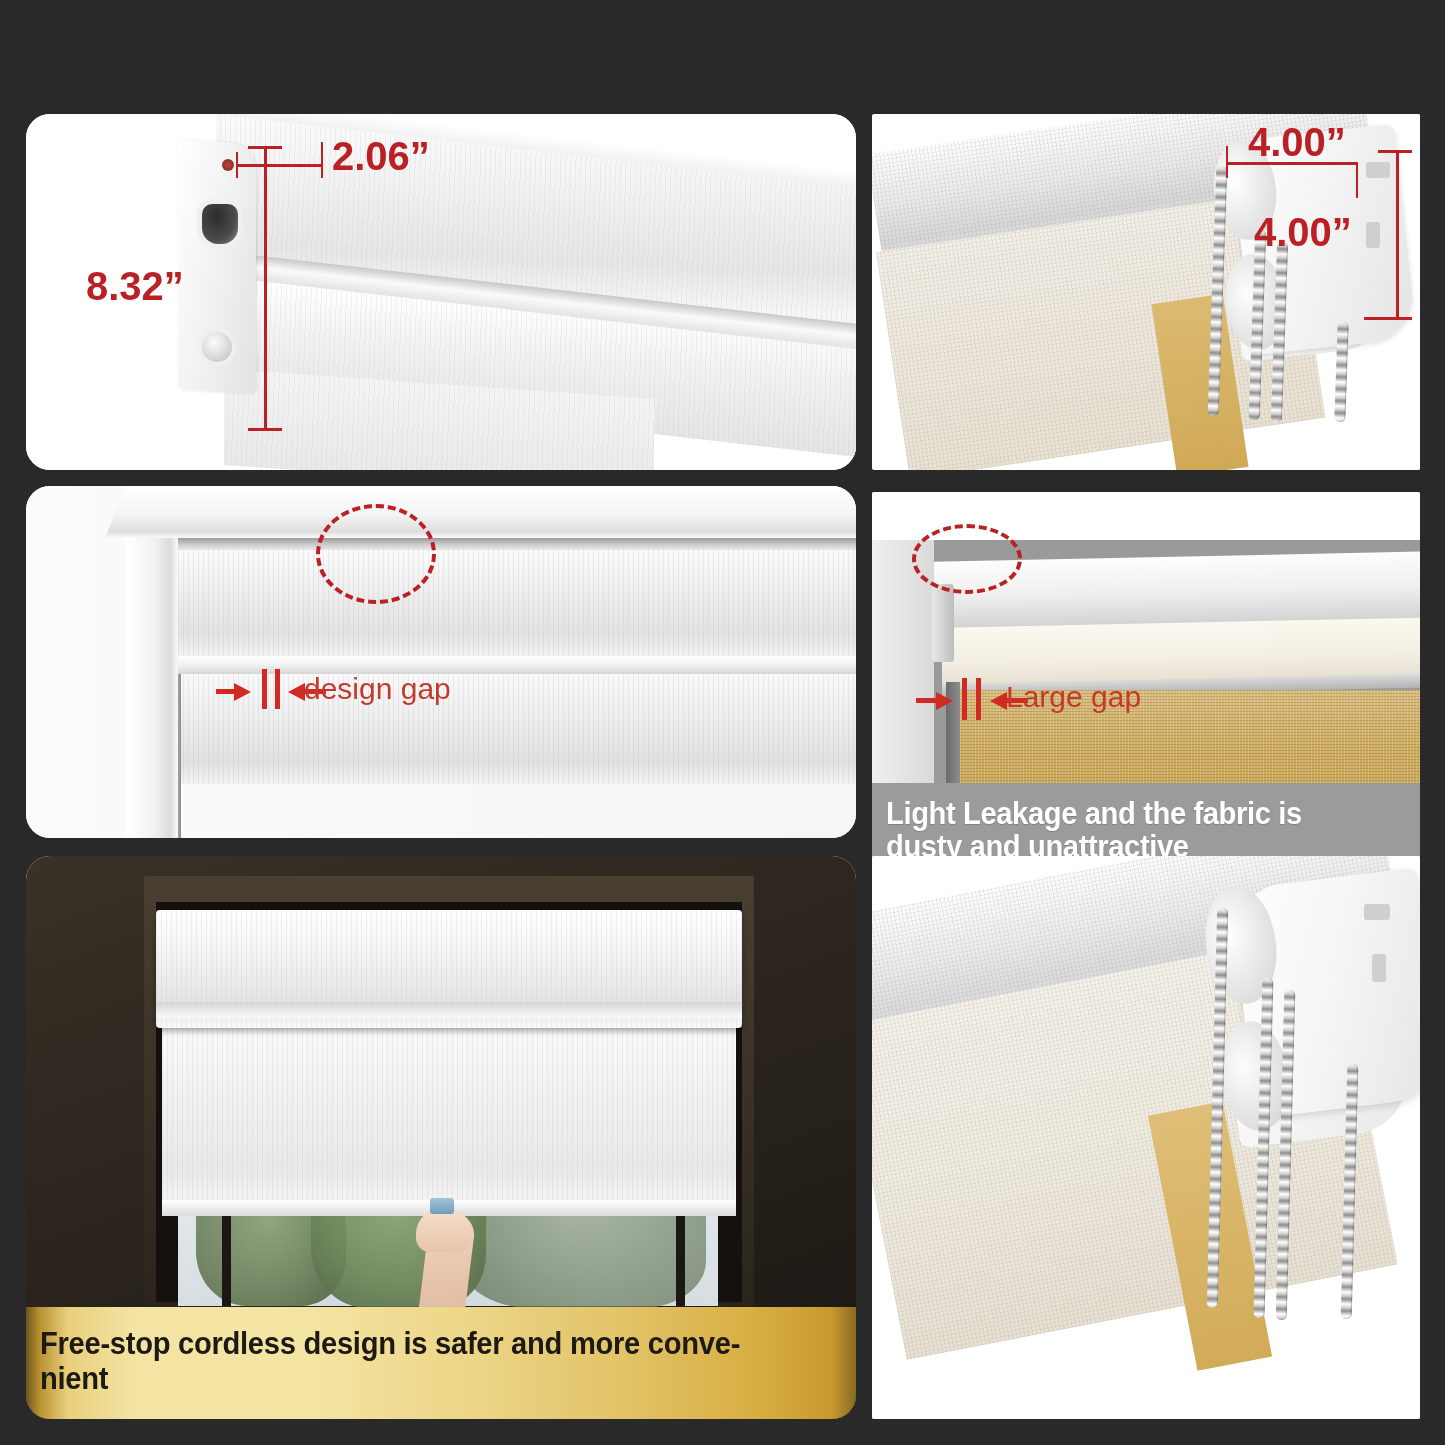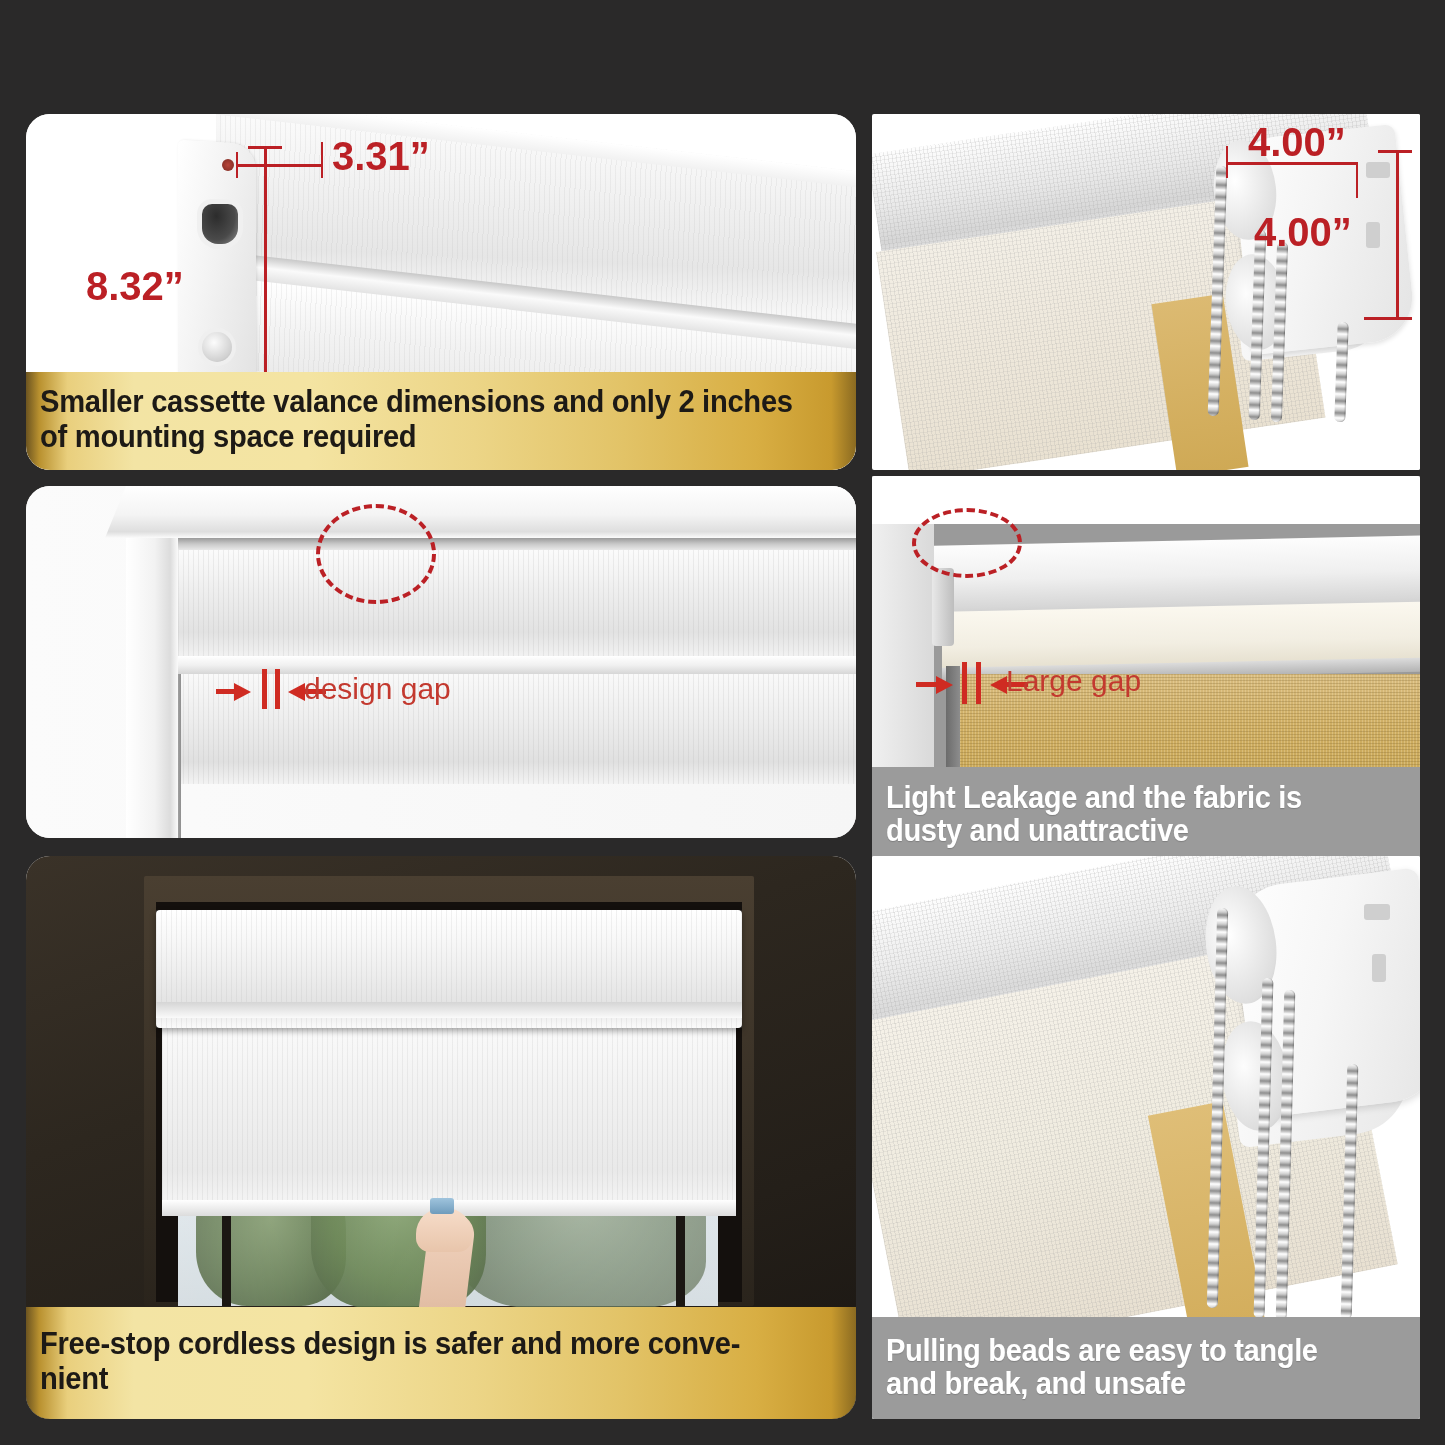--- a/index.html
+++ b/index.html
@@ -45,21 +45,21 @@
   
   .grid { position: absolute; left: 0; top: 0; width: 1445px; height: 1445px; }
 
   .panel { position: absolute; overflow: hidden; background: #fff; }
   .panel.left  { border-radius: 24px; }
   .panel.right { border-radius: 2px; }
 
   .p-tl { left: 26px;  top: 114px;  width: 830px; height: 356px; }
   .p-tr { left: 872px; top: 114px;  width: 548px; height: 356px; }
   .p-ml { left: 26px;  top: 486px;  width: 830px; height: 352px; }
-  .p-mr { left: 872px; top: 476px;  width: 548px; height: 387px; }
+  .p-mr { left: 872px; top: 492px;  width: 548px; height: 387px; }
   .p-bl { left: 26px;  top: 856px;  width: 830px; height: 563px; }
   .p-br { left: 872px; top: 856px;  width: 548px; height: 563px; }
 
   .photo { position: absolute; left: 0; top: 0; width: 100%; height: 100%; }
 
   
   .caption {
     position: absolute; left: 0; bottom: 0; width: 100%;
     display: flex; align-items: center;
     padding: 6px 14px 8px 14px;
@@ -399,31 +399,28 @@
           <div class="valance-streaks"></div>
         </div>
         <div class="valance-bracket"></div>
         <div class="bracket-slot"></div>
         <div class="bracket-screw"></div>
         <div class="bracket-screw2"></div>
 
         <div class="dim-red" style="left:210px; top:38px; width:2px; height:26px;"></div>
         <div class="dim-red" style="left:295px; top:28px; width:2px; height:36px;"></div>
         <div class="dim-red" style="left:210px; top:50px; width:87px; height:3px;"></div>
-        <div class="dim-label" style="left:306px; top:20px; font-size:40px;">3.31”</div>
+        <div class="dim-label" style="left:306px; top:20px; font-size:40px;">2.06”</div>
 
         <div class="dim-red" style="left:238px; top:32px; width:3px; height:285px;"></div>
         <div class="dim-red" style="left:222px; top:32px; width:34px; height:3px;"></div>
         <div class="dim-red" style="left:222px; top:314px; width:34px; height:3px;"></div>
         <div class="dim-label" style="left:60px; top:150px; font-size:40px;">8.32”</div>
       </div>
 
-      <div class="caption caption-gold">
-        <div class="caption-text">Smaller cassette valance dimensions and only 2 inches of mounting space required</div>
-      </div>
     </div>
 
     <div class="panel right p-tr">
       <div class="photo rr-white">
 
         <div class="rr-tube">
           <div class="rr-weave"></div>
         </div>
         <div class="rr-fabric">
           <div class="rr-weave"></div>
@@ -563,19 +560,16 @@
         <div class="rr-notch" style="left:500px; top:98px; width:14px; height:28px;"></div>
         <div class="br-cap"></div>
         <div class="br-cap2"></div>
 
         <div class="beadchain" style="left:340px; top:52px; height:400px; transform:rotate(1.5deg);"></div>
         <div class="beadchain" style="left:386px; top:122px; height:340px; transform:rotate(1.5deg);"></div>
         <div class="beadchain" style="left:408px; top:134px; height:330px; transform:rotate(1.5deg);"></div>
         <div class="beadchain" style="left:472px; top:208px; height:255px; transform:rotate(1.5deg);"></div>
       </div>
 
-      <div class="caption caption-gray">
-        <div class="caption-text">Pulling beads are easy to tangle and break, and unsafe</div>
-      </div>
     </div>
 
   </div>
 </div>
 
 </body></html>

